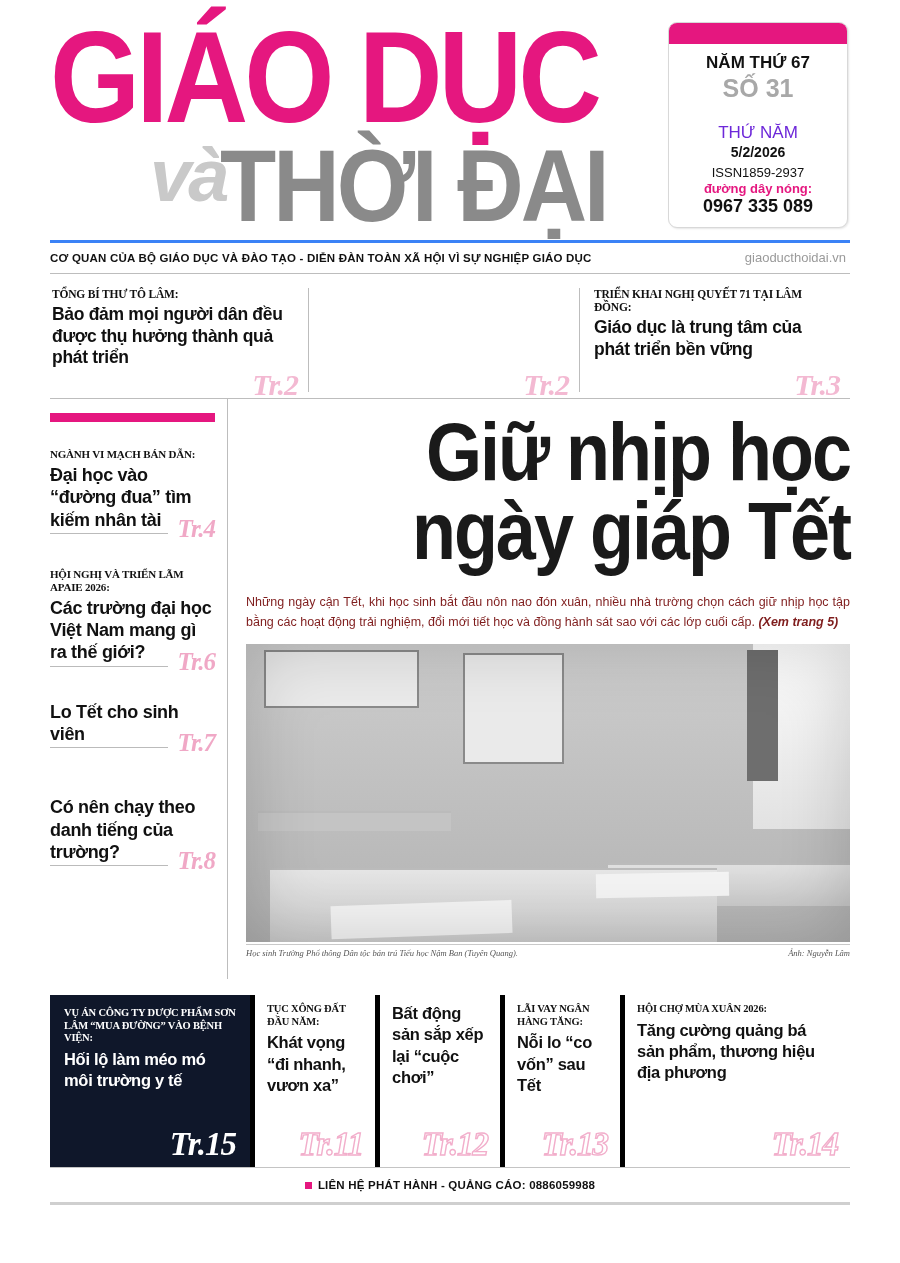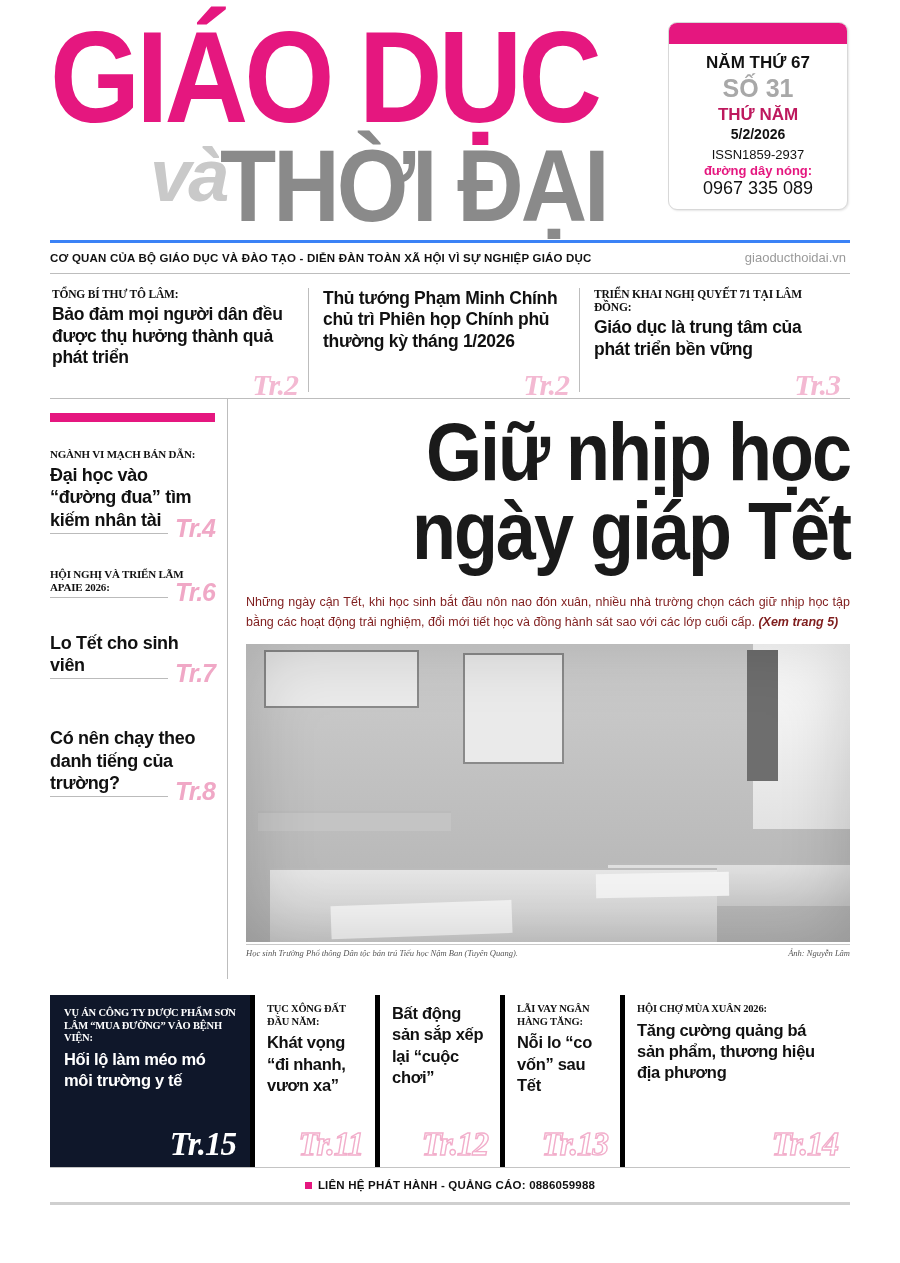--- a/index.html
+++ b/index.html
@@ -85,33 +85,33 @@
   }
   .info-year{
     font-size:17px;font-weight:bold;color:#111;
     margin-top:9px;letter-spacing:0px;
   }
   .info-num{
     font-size:25px;font-weight:bold;color:#a8a8a8;
     margin-top:1px;letter-spacing:0px;
   }
   .info-day{
-    font-size:17px;font-weight:bold;color:#be185d;margin-top:2px;
+    font-size:17px;font-weight:normal;color:#6d28d9;margin-top:20px;
   }
   .info-date{
     font-size:14px;font-weight:bold;color:#111;margin-top:1px;
   }
   .info-issn{
     font-size:13px;color:#111;margin-top:5px;
   }
   .info-hot{
     font-size:13px;font-weight:bold;color:#e5177f;margin-top:1px;
   }
   .info-phone{
-    font-size:18px;font-weight:normal;color:#111;margin-top:0px;
+    font-size:18px;font-weight:bold;color:#111;margin-top:0px;
   }
   
   .tagline-row{
     position:relative;
     height:30px;
     border-top:3px solid #3b82f6;
     border-bottom:1px solid #bdbdbd;
     margin:0 10px 0 10px;
     display:flex;align-items:center;
   }
@@ -193,21 +193,21 @@
     font-size:18px;font-weight:bold;line-height:1.24;
     color:#111;letter-spacing:-0.3px;
   }
   .side-rule{
     border-bottom:1px solid #bbb;
     margin-top:2px;
     width:118px;
   }
   .side-pg{
     position:absolute;right:0;bottom:-9px;
-    font-family:Liberation Sans, sans-serif;
+    font-family:Liberation Serif, serif;
     font-style:italic;font-weight:bold;
     color:#f0a8c6;font-size:25px;letter-spacing:-1px;
   }
   .main-col{
     flex:1;
     padding-left:18px;
     box-sizing:border-box;
   }
   .headline{
     font-size:72px;
@@ -357,21 +357,20 @@
     <div class="web">giaoducthoidai.vn</div>
   </div>
 
   <div class="teaser-row">
     <div class="teaser">
       <div class="kicker">TỔNG BÍ THƯ TÔ LÂM:</div>
       <div class="teaser-title">Bảo đảm mọi người dân đều được thụ hưởng thành quả phát triển</div>
       <div class="pg pg-abs">Tr.2</div>
     </div>
     <div class="teaser">
-      <div class="teaser-title">Thủ tướng Phạm Minh Chính chủ trì Phiên họp Chính phủ thường kỳ tháng 1/2026</div>
       <div class="pg pg-abs">Tr.2</div>
     </div>
     <div class="teaser">
       <div class="kicker">TRIỂN KHAI NGHỊ QUYẾT 71 TẠI LÂM ĐỒNG:</div>
       <div class="teaser-title">Giáo dục là trung tâm của phát triển bền vững</div>
       <div class="pg pg-abs">Tr.3</div>
     </div>
   </div>
 
   <div class="body-row">
@@ -381,20 +380,21 @@
 
       <div class="side-item">
         <div class="side-kicker">NGÀNH VI MẠCH BÁN DẪN:</div>
         <div class="side-title">Đại học vào “đường đua” tìm kiếm nhân tài</div>
         <div class="side-rule"></div>
         <div class="side-pg">Tr.4</div>
       </div>
 
       <div class="side-item" style="margin-top:34px;">
         <div class="side-kicker">HỘI NGHỊ VÀ TRIỂN LÃM APAIE 2026:</div>
+        <div class="side-title">Các trường đại học Việt Nam mang gì ra thế giới?</div>
         <div class="side-rule"></div>
         <div class="side-pg">Tr.6</div>
       </div>
 
       <div class="side-item" style="margin-top:34px;">
         <div class="side-title">Lo Tết cho sinh viên</div>
         <div class="side-rule"></div>
         <div class="side-pg">Tr.7</div>
       </div>
 

